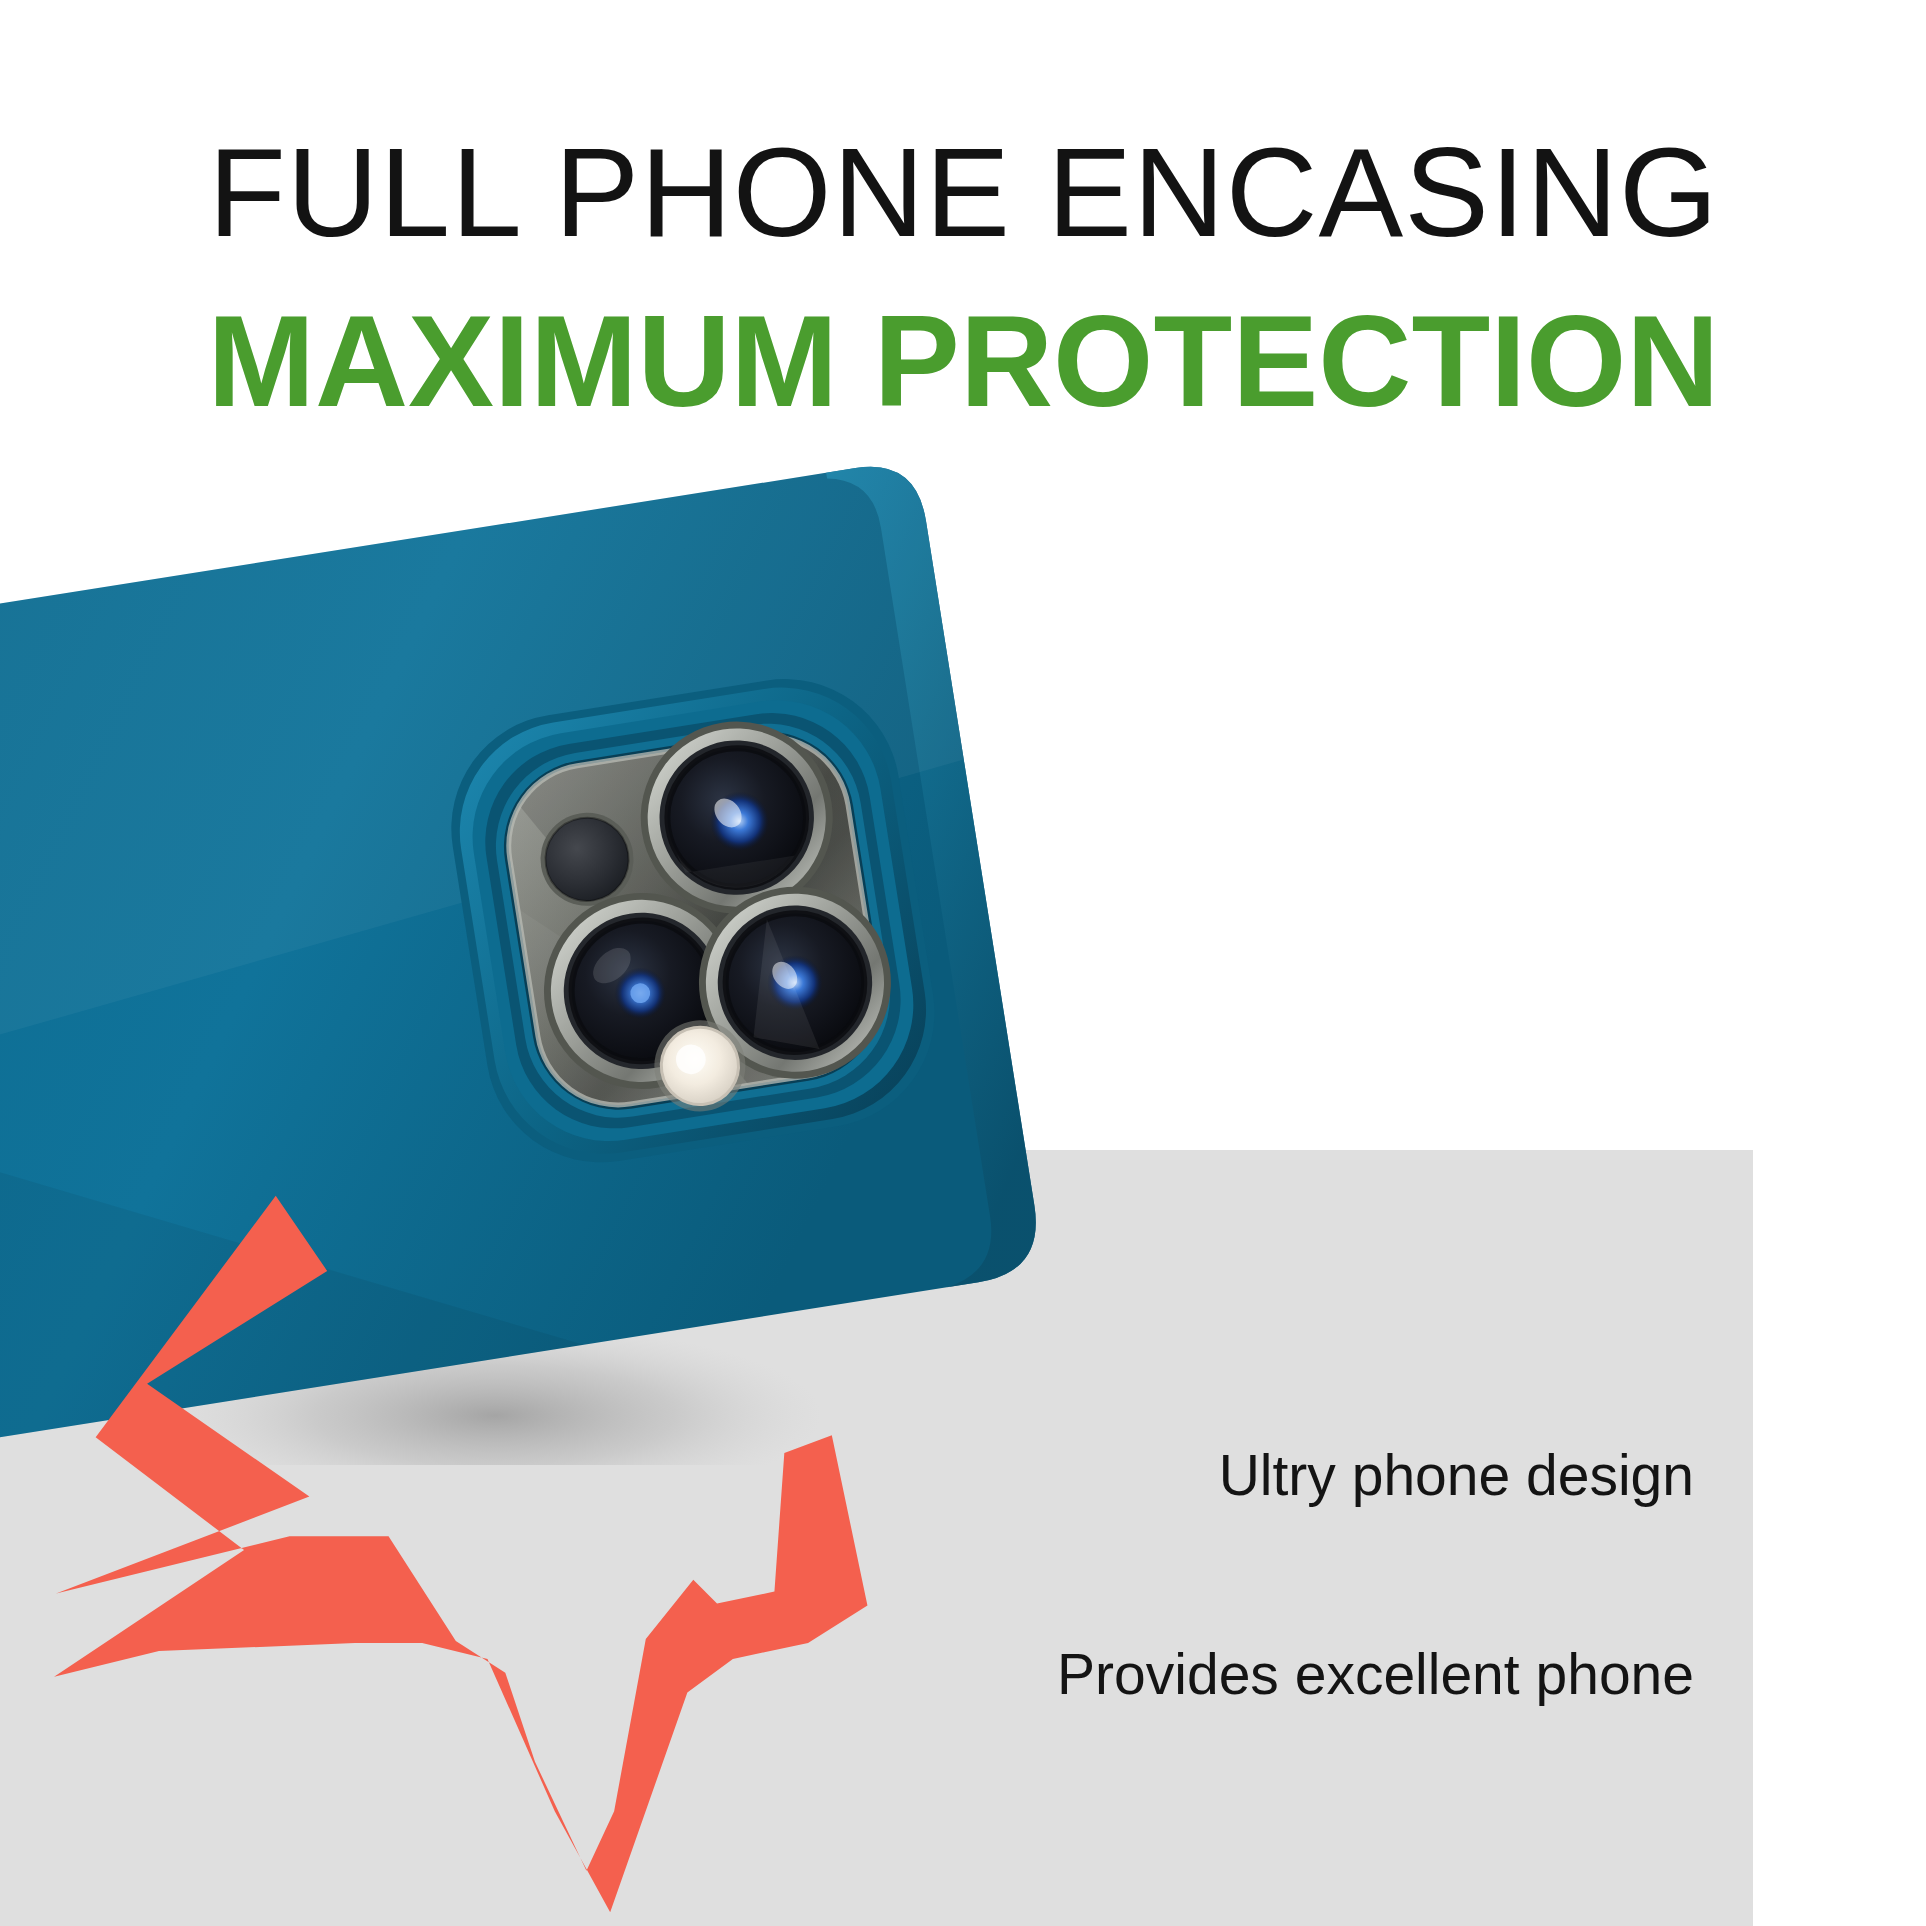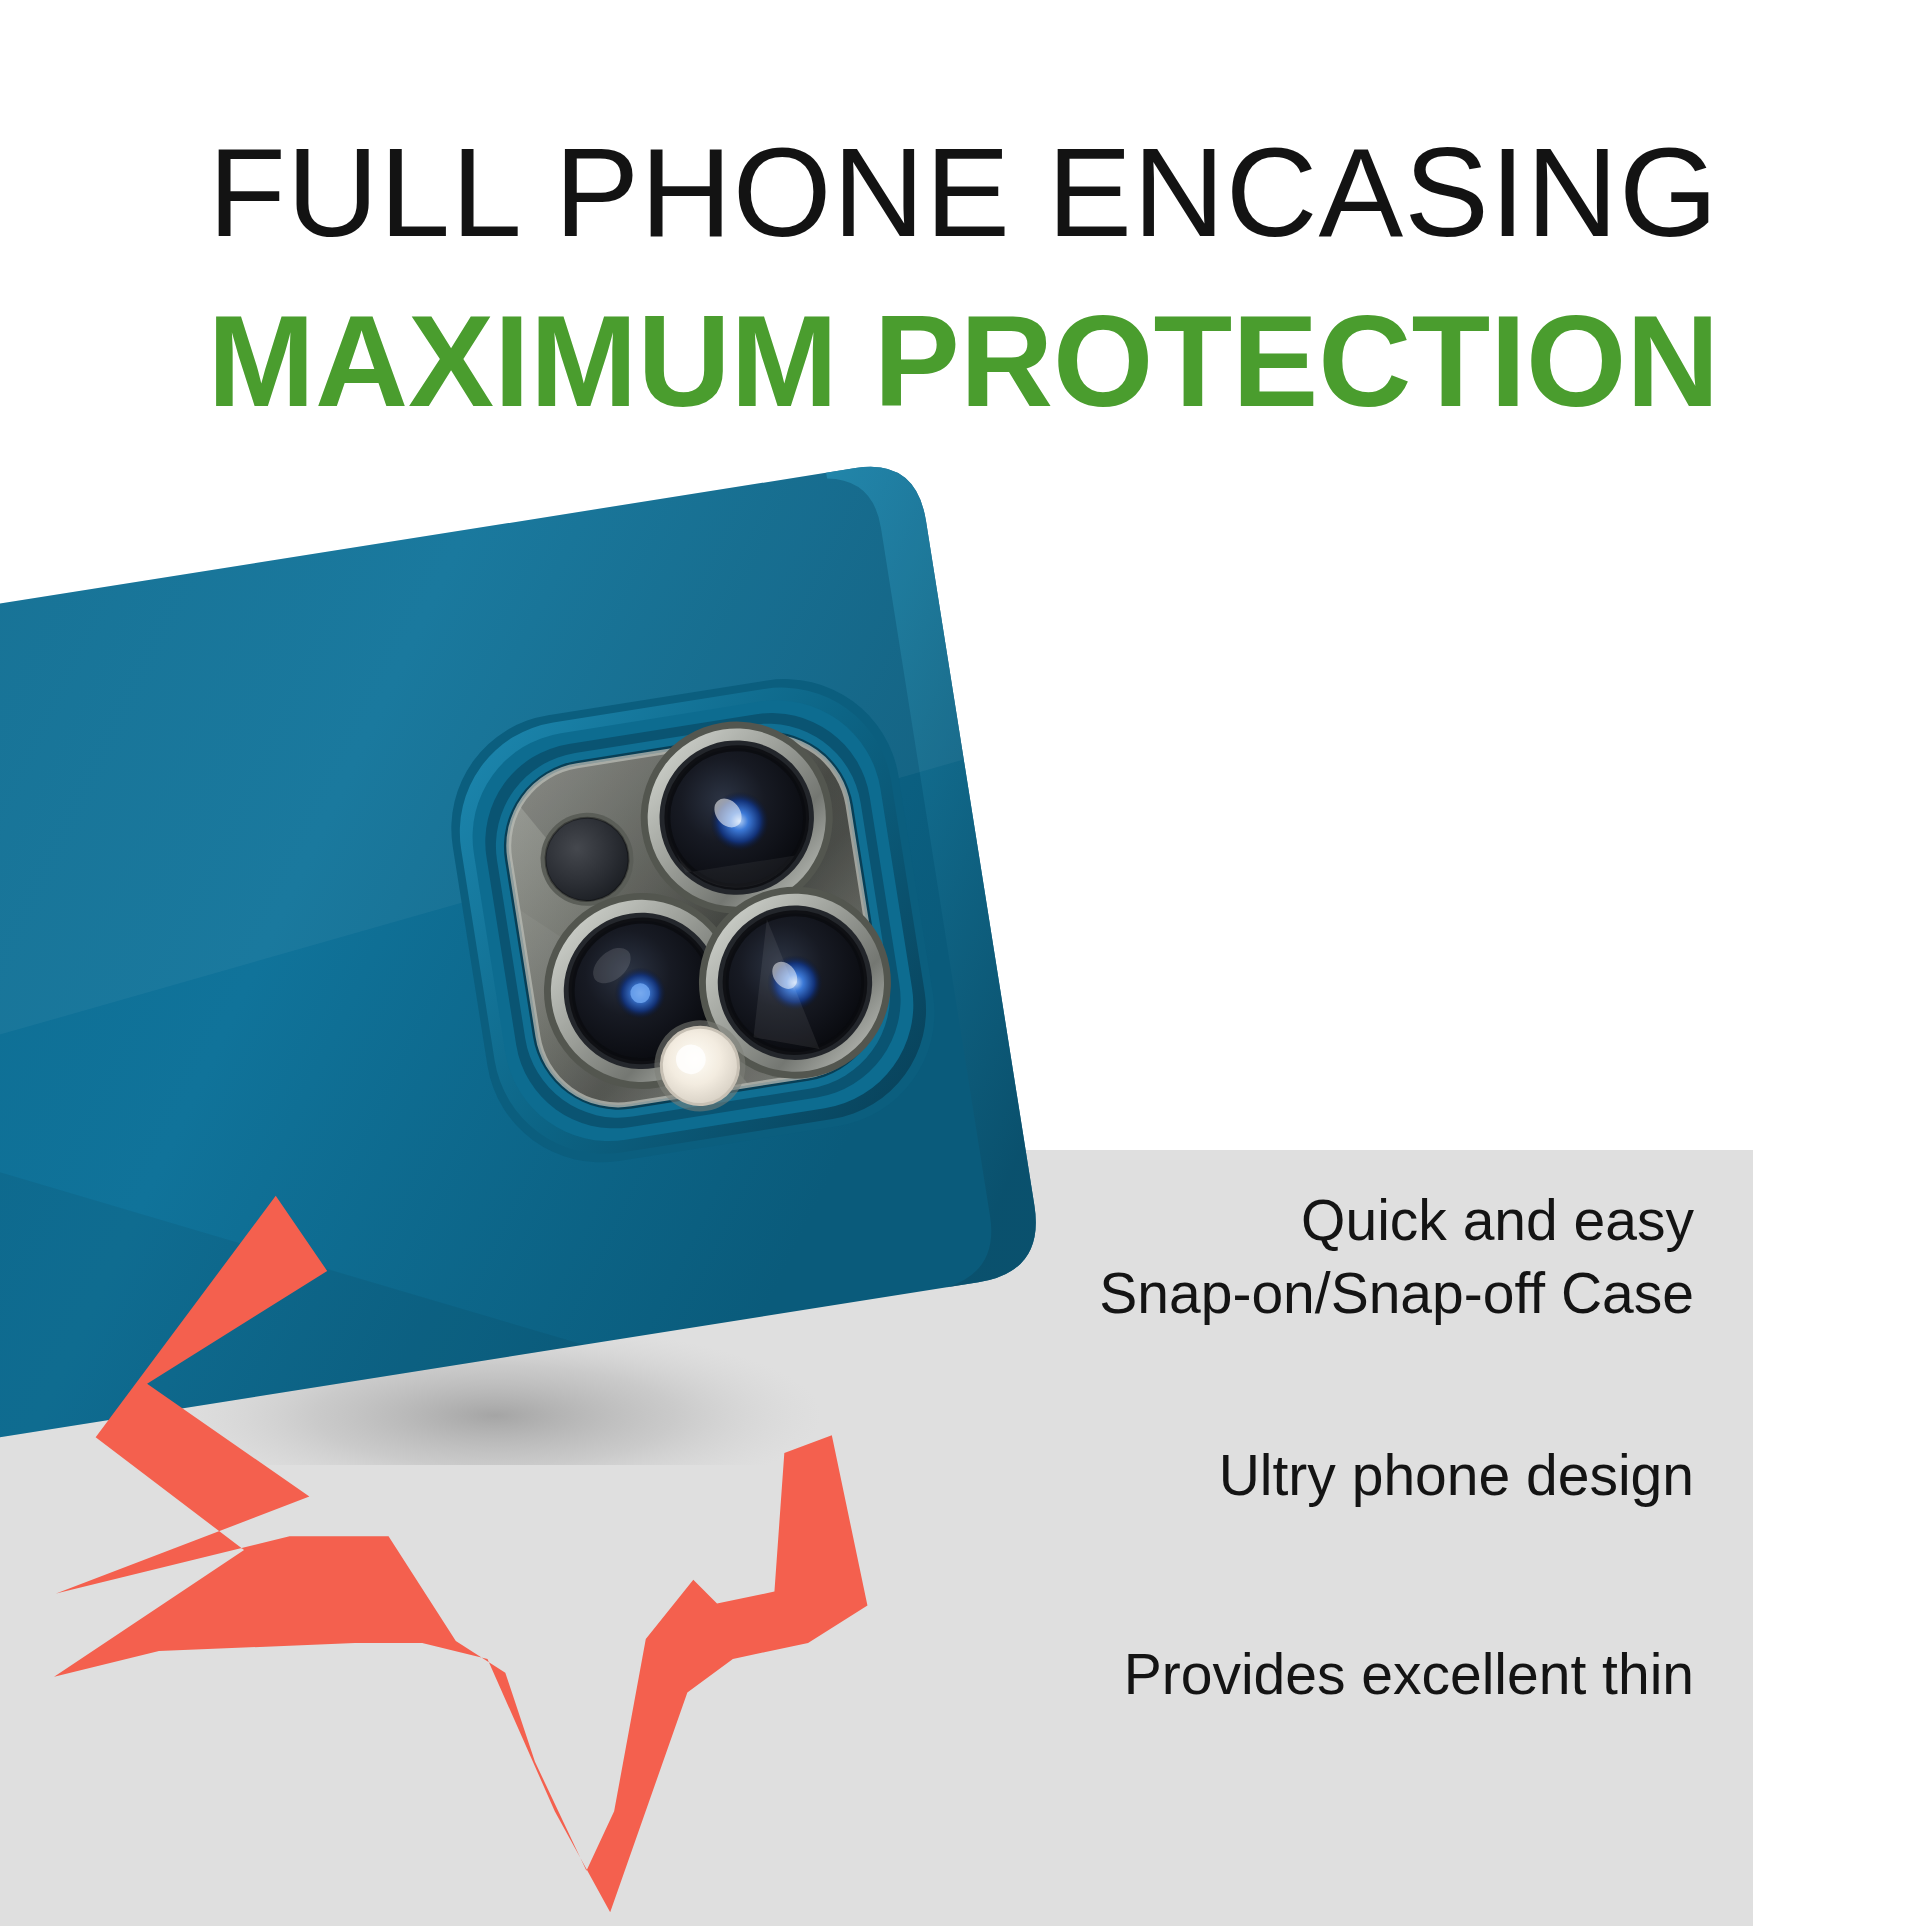--- a/index.html
+++ b/index.html
@@ -262,19 +262,17 @@
                L 206 376
                L 56 262 Z" fill="#f4604e"></path>
     </svg>
   </div>
 
   <div class="headings">
     <div class="title-line1">FULL PHONE ENCASING</div>
     <div class="title-line2">MAXIMUM PROTECTION</div>
   </div>
 
-  <div class="feat" id="feat-1">Quick and easy
-Snap-on/Snap-off Case</div>
   <div class="feat" id="feat-2">Ultry phone design</div>
-  <div class="feat" id="feat-3">Provides excellent thin</div>
+  <div class="feat" id="feat-3">Provides excellent phone</div>
 
 </div>
 
 
 </body></html>

